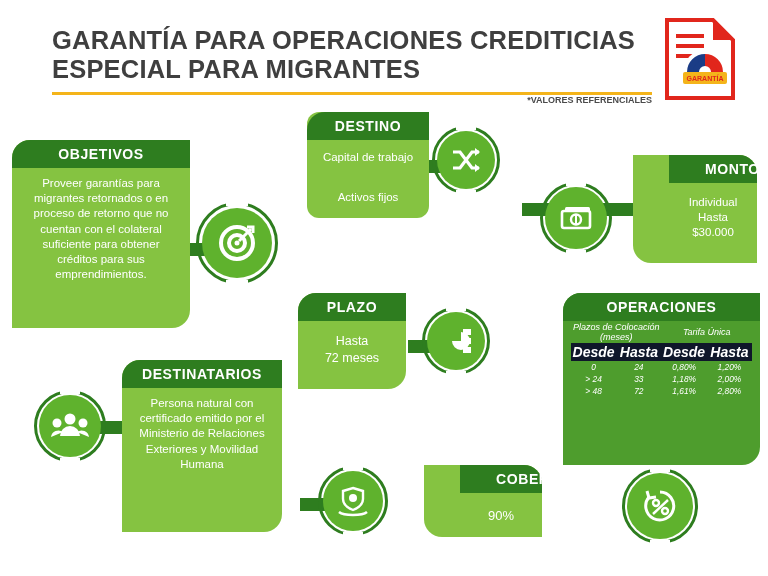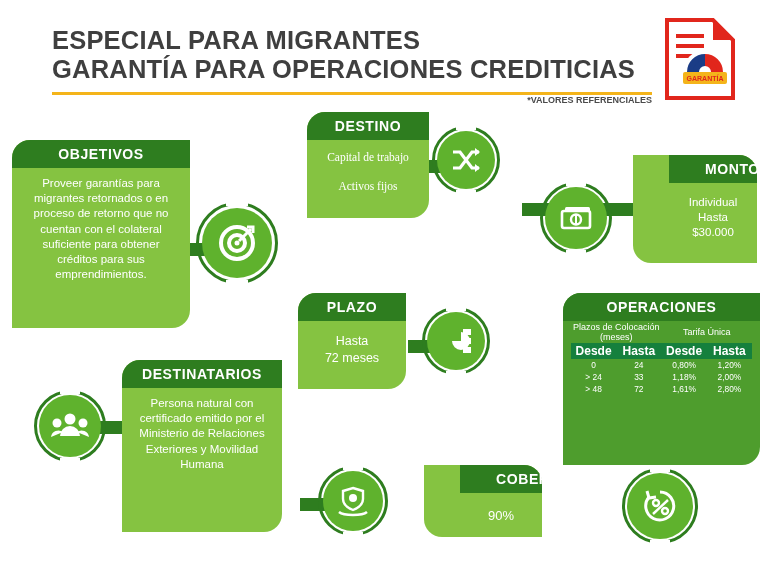--- a/index.html
+++ b/index.html
@@ -124,21 +124,21 @@
   }
   .ring-gapv, .ring-gaph {
     position: absolute;
     background: #ffffff;
   }
 
   
   #objetivos { left: 12px; top: 140px; width: 178px; height: 188px; }
 
   
-  #destino { left: 307px; top: 112px; width: 122px; height: 106px; }
+  #destino { left: 307px; top: 112px; width: 122px; height: 106px; border-radius: 12px; }
 
   
   #monto { left: 633px; top: 155px; width: 124px; height: 108px; }
 
   
   #plazo { left: 298px; top: 293px; width: 108px; height: 96px; }
 
   
   #destinatarios { left: 122px; top: 360px; width: 160px; height: 172px; }
 
@@ -167,35 +167,35 @@
     text-align: center;
     padding: 1px 0;
   }
   .grp-head {
     font-size: 9px;
     font-weight: normal;
     line-height: 1.12;
     padding: 6px 0 4px 0;
   }
   .sub-head {
-    background: #15803d;
-    font-size: 12px;
+    background: #0f172a;
+    font-size: 14px;
     font-weight: bold;
     padding: 2px 0;
   }
   .cell-left { text-align: left; padding-left: 10px; }
 </style>
 </head>
 <body>
 
 <div class="canvas">
 
   <div class="header-title">
+    <div>GARANTÍA PARA OPERACIONES CREDITICIAS</div>
     <div>ESPECIAL PARA MIGRANTES</div>
-    <div>GARANTÍA PARA OPERACIONES CREDITICIAS</div>
   </div>
   <div class="header-rule"></div>
   <div class="header-note">*VALORES REFERENCIALES</div>
 
   <div class="doc-logo">
     <svg width="74" height="82" viewBox="0 0 74 82">
       <path d="M4 2 H50 L70 22 V80 H4 Z" fill="#ffffff" stroke="#e1261c" stroke-width="4"></path>
       <path d="M50 2 L70 22 H50 Z" fill="#e1261c"></path>
       <rect x="13" y="16" width="28" height="4" fill="#e1261c"></rect>
       <rect x="13" y="26" width="28" height="4" fill="#e1261c"></rect>
@@ -228,23 +228,23 @@
         <circle cx="20" cy="20" r="2.5" fill="#ffffff"></circle>
         <path d="M22 18 L34 6" stroke="#ffffff" stroke-width="3"></path>
         <path d="M30 4 L36 4 L36 10" fill="none" stroke="#ffffff" stroke-width="3"></path>
       </svg>
     </div>
   </div>
 
   <div class="connector" style="left:418px; top:160px; width:42px;"></div>
   <div class="panel corner-tl corner-br" id="destino">
     <div class="panel-head corner-tl">DESTINO</div>
-    <div class="panel-body" style="padding-top:10px;font-family:Liberation Serif, serif;">
+    <div class="panel-body" style="padding-top:10px;">
       <div>Capital de trabajo</div>
-      <div style="margin-top:14px;">Activos fijos</div>
+      <div style="margin-top:25px;">Activos fijos</div>
     </div>
   </div>
   <div class="circle-wrap" style="left:432px; top:126px; width:68px; height:68px;">
     <div class="ring" style="width:68px;height:68px;"></div>
     <div class="ring-gapv" style="left:24px; top:-2px; width:20px; height:6px;"></div>
     <div class="ring-gapv" style="left:24px; bottom:-2px; width:20px; height:6px;"></div>
     <div class="circle" style="left:5px; top:5px; width:58px; height:58px;">
       <svg width="34" height="34" viewBox="0 0 34 34">
         <path d="M4 9 H11 L23 25 H30" fill="none" stroke="#ffffff" stroke-width="3.2"></path>
         <path d="M4 25 H11 L23 9 H30" fill="none" stroke="#ffffff" stroke-width="3.2"></path>
@@ -333,21 +333,21 @@
       <svg width="34" height="34" viewBox="0 0 34 34">
         <path d="M17 4 L27 7 V15 C27 21 22 24 17 26 C12 24 7 21 7 15 V7 Z" fill="none" stroke="#ffffff" stroke-width="2.4"></path>
         <circle cx="17" cy="14" r="4" fill="#ffffff"></circle>
         <path d="M3 28 C8 32 26 32 31 28" fill="none" stroke="#ffffff" stroke-width="2.6"></path>
       </svg>
     </div>
   </div>
 
   <div class="panel dark corner-tl corner-br" id="condiciones">
     <div class="cond-head corner-tl">OPERACIONES</div>
-    <div style="position:relative; padding:0 8px 8px 8px;">
+    <div style="position:relative; padding:0 8px 8px 8px;font-style:italic;">
       <table class="cond-table">
         <thead>
           <tr>
             <th class="grp-head" colspan="2">Plazos de Colocación (meses)</th>
             <th class="grp-head" colspan="2">Tarifa Única</th>
           </tr>
           <tr>
             <th class="sub-head">Desde</th>
             <th class="sub-head">Hasta</th>
             <th class="sub-head">Desde</th>

